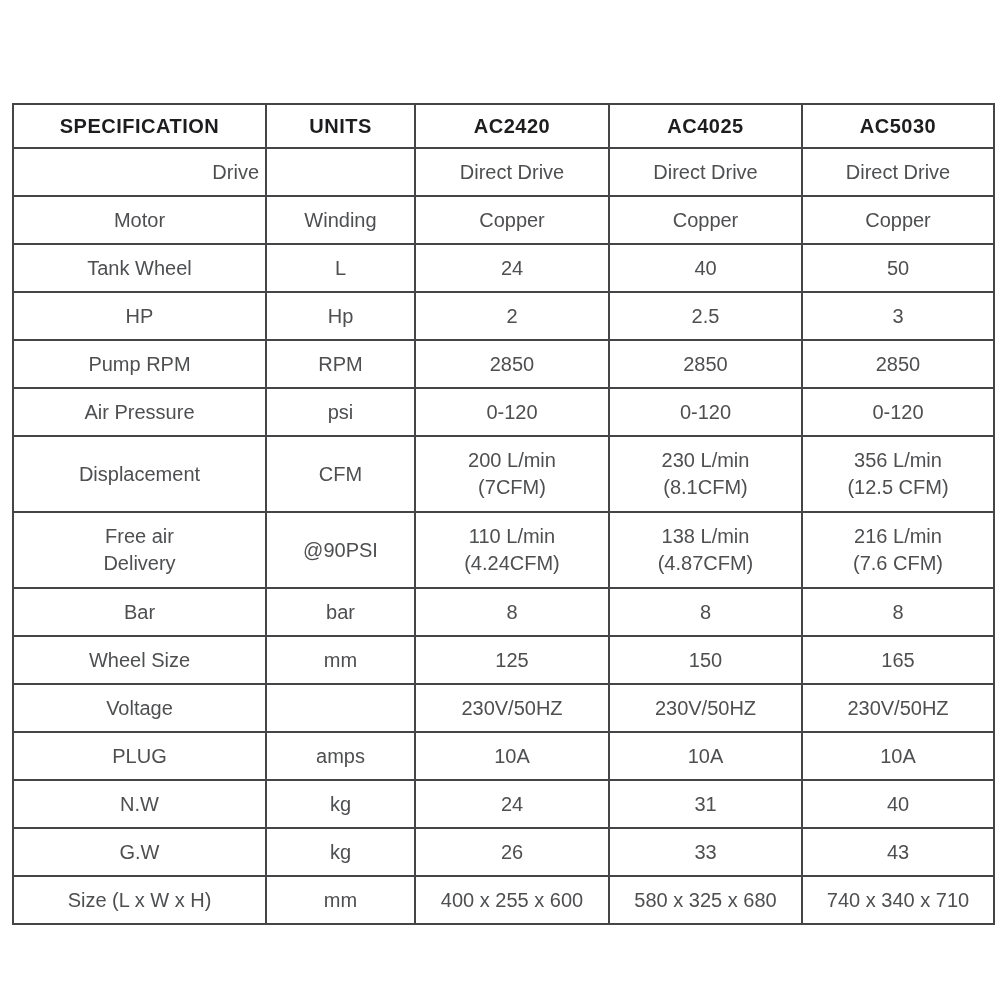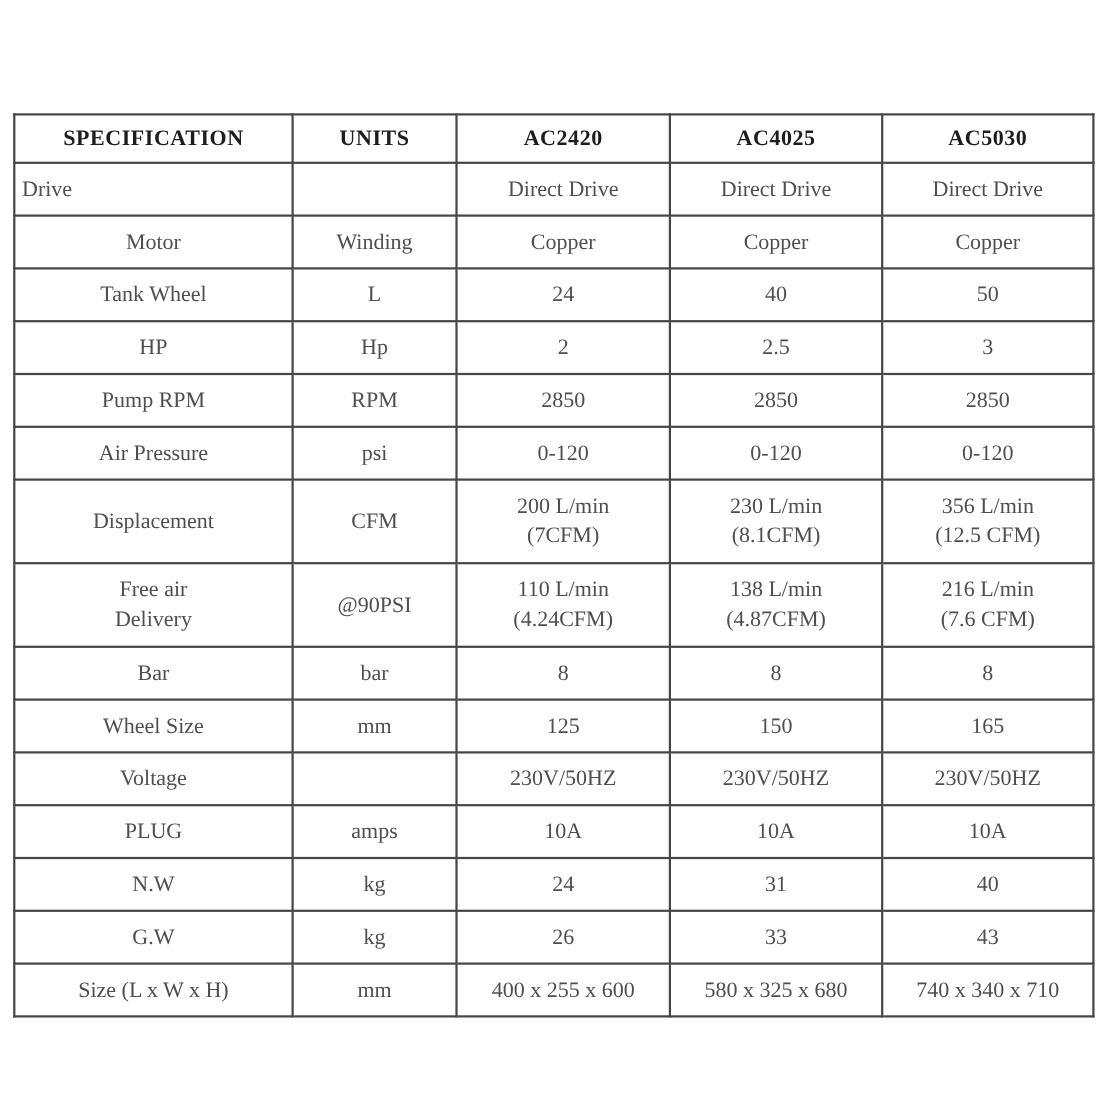--- a/index.html
+++ b/index.html
@@ -8,21 +8,20 @@
     background: #ffffff;
     width: 1000px;
     height: 1000px;
     font-family: "Liberation Sans", "DejaVu Sans", sans-serif;
   }
   .page {
     position: relative;
     width: 792px;
     height: 1000px;
     background: #ffffff;
-    font-family: Liberation Serif, serif;
   }
   table.spec-table {
     position: absolute;
     left: 12px;
     top: 103px;
     width: 981px;
     border-collapse: collapse;
     table-layout: fixed;
   }
   table.spec-table th,
@@ -46,21 +45,21 @@
     color: #4e4f51;
     font-weight: normal;
     text-align: center;
   }
   tr.tall td { height: 70px; }
   td.spec {
     text-align: left;
     padding-left: 16px;
   }
   td.spec.center {
-    text-align: left;
+    text-align: right;
     padding-left: 6px;
   }
 </style>
 </head>
 <body>
 
 <div class="page">
   <table class="spec-table">
     <colgroup>
       <col style="width:253px">

